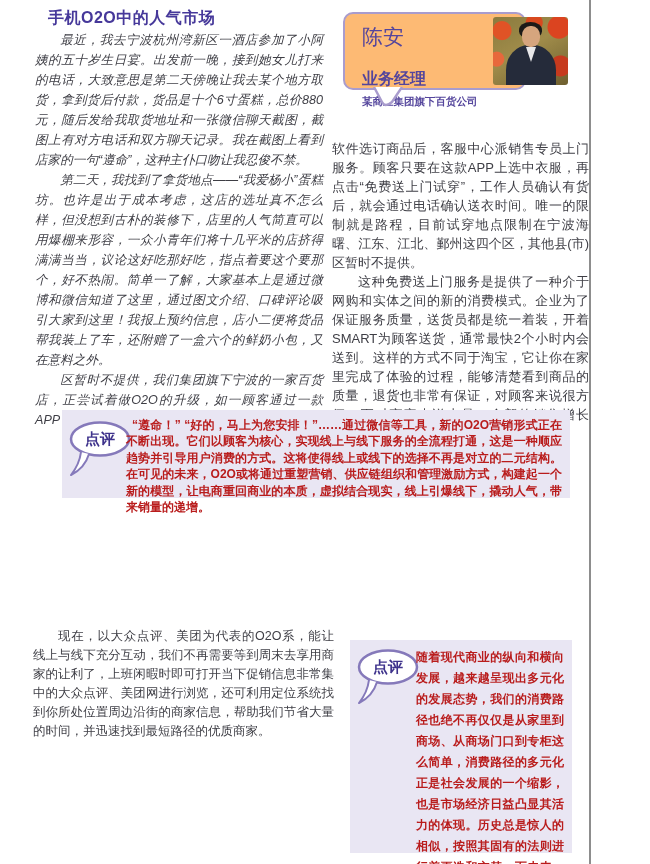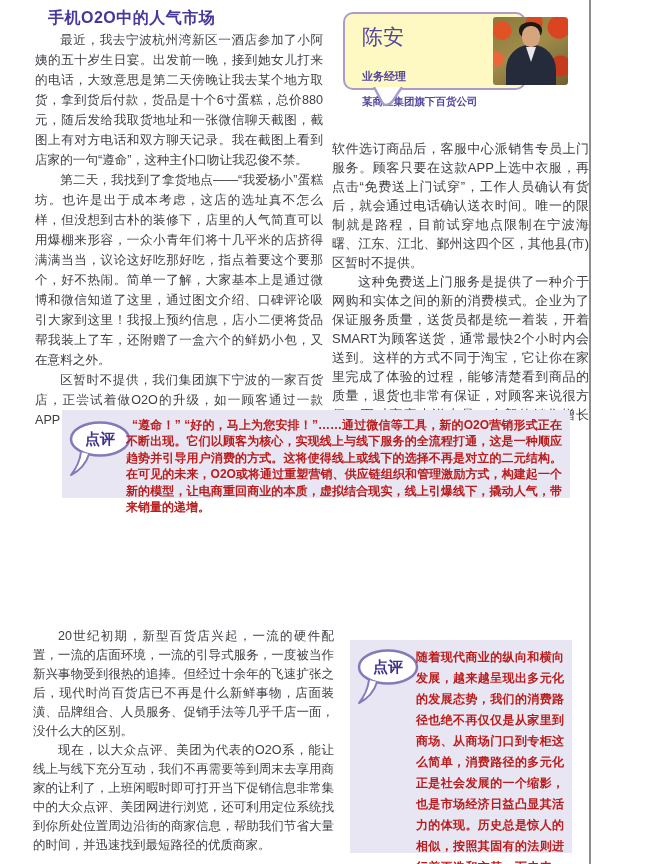--- a/index.html
+++ b/index.html
@@ -8,36 +8,36 @@
     font-family:"Liberation Sans","DejaVu Sans",sans-serif;
     color:#3e3e45;
   }
   .vrule{position:absolute;left:589px;top:0;width:2px;height:864px;background:#8d8d8d;}
   .title{
     position:absolute;left:48px;top:8px;width:300px;
     font-size:16px;font-weight:bold;color:#46389a;letter-spacing:.5px;
   }
   .col{position:absolute;text-align:justify;}
   .col p{margin:0;}
-  .col-left{left:35px;top:30px;width:288px;}
+  .col-left{left:35px;top:30px;width:288px;font-style:italic;}
   .col-left p{font-size:12.6px;line-height:20px;text-indent:2em;}
   .col-right{left:332px;top:139px;width:257px;}
   .col-right p{font-size:13px;line-height:19px;text-indent:2em;}
   .col-right p.no-indent{text-indent:0;}
   .col-bottom{left:33px;top:627px;width:301px;}
   .col-bottom p{font-size:12.5px;line-height:19px;text-indent:2em;}
 
   
   .card{
     position:absolute;left:343px;top:12px;width:183px;height:78px;
-    background:#fef9c3;border:2px solid #a99ccd;border-radius:10px;box-sizing:border-box;
+    background:#fdba74;border:2px solid #a99ccd;border-radius:10px;box-sizing:border-box;
   }
   .card-name{position:absolute;left:17px;top:9px;font-size:21px;font-weight:500;color:#54459c;}
   .card-org{position:absolute;left:17px;top:41px;font-size:10.5px;font-weight:bold;color:#54459c;margin-top:40px;}
-  .card-role{position:absolute;left:17px;top:55px;font-size:11px;font-weight:bold;color:#54459c;}
+  .card-role{position:absolute;left:17px;top:55px;font-size:16px;font-weight:bold;color:#54459c;}
   .photo{
     position:absolute;left:148px;top:3px;width:75px;height:68px;border-radius:3px;overflow:hidden;
     background:
       radial-gradient(circle at 12% 20%, #e05326 0 9px, rgba(0,0,0,0) 10px),
       radial-gradient(circle at 88% 15%, #db4420 0 11px, rgba(0,0,0,0) 12px),
       radial-gradient(circle at 90% 72%, #c63a1e 0 10px, rgba(0,0,0,0) 11px),
       radial-gradient(circle at 5% 62%, #e8683c 0 7px, rgba(0,0,0,0) 8px),
       radial-gradient(circle at 55% 8%, #d8491f 0 8px, rgba(0,0,0,0) 9px),
       linear-gradient(150deg,#8a7a3e,#a08c4a 45%,#6e5f2f);
   }
@@ -96,21 +96,20 @@
   <div class="cbox cbox-mid">
     <svg class="bubble bubble-mid" width="66" height="66" viewBox="0 0 66 66">
       <ellipse cx="34" cy="19" rx="29" ry="16.5" fill="#ffffff" stroke="#8579ba" stroke-width="2.5"></ellipse>
       <path d="M23 34 C20 44 13 51 5 55 C12 46 14 40 15 32" fill="#ffffff" stroke="#8579ba" stroke-width="2" stroke-linejoin="round"></path>
       <text x="34" y="24" text-anchor="middle" font-size="15" font-weight="bold" fill="#3f338c">点评</text>
     </svg>
     <p class="ctext ctext-mid">“遵命！” “好的，马上为您安排！”……通过微信等工具，新的O2O营销形式正在不断出现。它们以顾客为核心，实现线上与线下服务的全流程打通，这是一种顺应趋势并引导用户消费的方式。这将使得线上或线下的选择不再是对立的二元结构。在可见的未来，O2O或将通过重塑营销、供应链组织和管理激励方式，构建起一个新的模型，让电商重回商业的本质，虚拟结合现实，线上引爆线下，撬动人气，带来销量的递增。</p>
   </div>
 
   <div class="col col-bottom">
-    <p>20世纪初期，新型百货店兴起，一流的硬件配置，一流的店面环境，一流的引导式服务，一度被当作新兴事物受到很热的追捧。但经过十余年的飞速扩张之后，现代时尚百货店已不再是什么新鲜事物，店面装潢、品牌组合、人员服务、促销手法等几乎千店一面，没什么大的区别。</p>
     <p>现在，以大众点评、美团为代表的O2O系，能让线上与线下充分互动，我们不再需要等到周末去享用商家的让利了，上班闲暇时即可打开当下促销信息非常集中的大众点评、美团网进行浏览，还可利用定位系统找到你所处位置周边沿街的商家信息，帮助我们节省大量的时间，并迅速找到最短路径的优质商家。</p>
   </div>
 
   <div class="cbox cbox-bot">
     <svg class="bubble bubble-bot" width="66" height="66" viewBox="0 0 66 66">
       <ellipse cx="34" cy="19" rx="29" ry="16.5" fill="#ffffff" stroke="#8579ba" stroke-width="2.5"></ellipse>
       <path d="M23 34 C20 44 13 51 5 55 C12 46 14 40 15 32" fill="#ffffff" stroke="#8579ba" stroke-width="2" stroke-linejoin="round"></path>
       <text x="34" y="24" text-anchor="middle" font-size="15" font-weight="bold" fill="#3f338c">点评</text>
     </svg>
     <p class="ctext ctext-bot">随着现代商业的纵向和横向发展，越来越呈现出多元化的发展态势，我们的消费路径也绝不再仅仅是从家里到商场、从商场门口到专柜这么简单，消费路径的多元化正是社会发展的一个缩影，也是市场经济日益凸显其活力的体现。历史总是惊人的相似，按照其固有的法则进行着更迭和交替，而未来一段时间内多渠道享受特惠消费将是大势所趋。</p>

